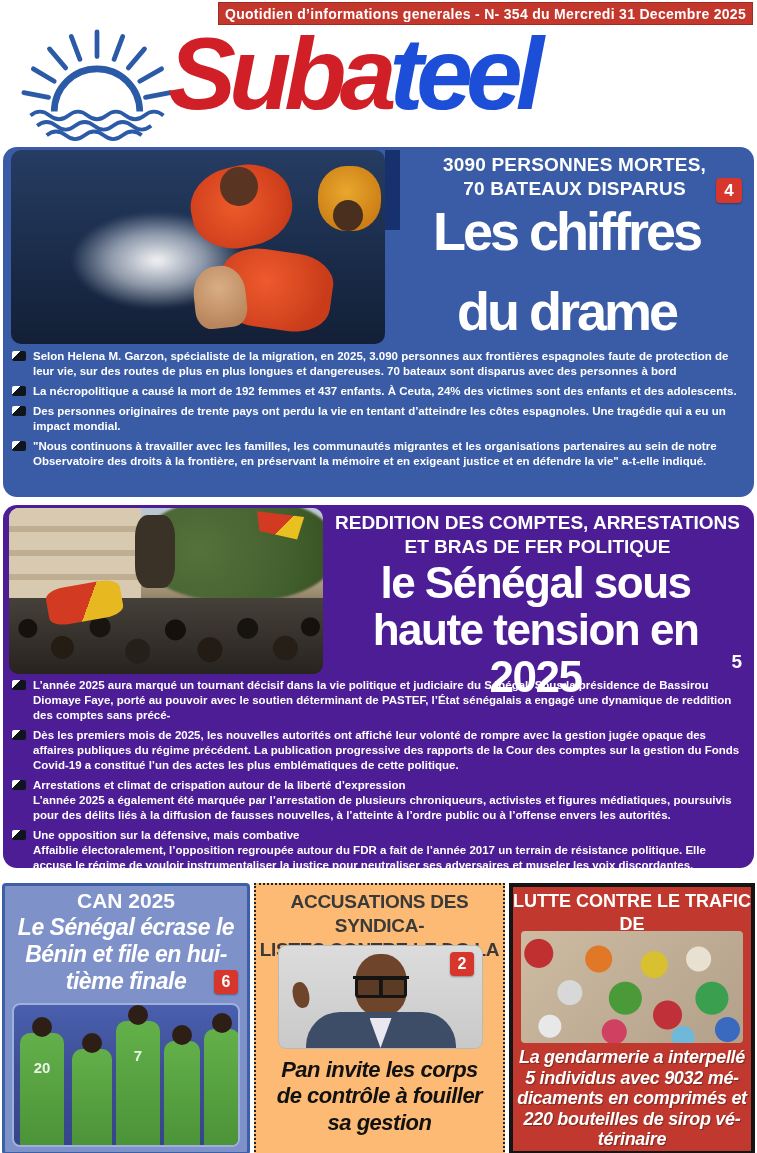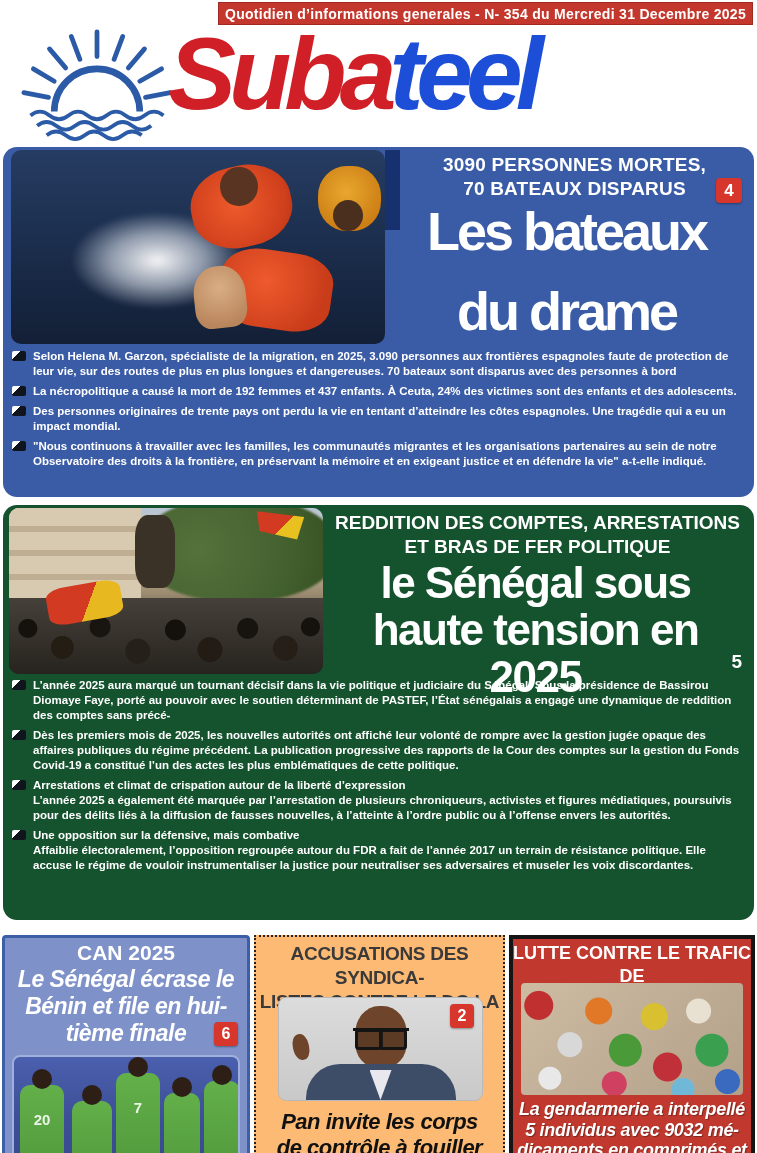--- a/index.html
+++ b/index.html
@@ -51,22 +51,22 @@
   .s1-head { position:absolute; left:380px; right:4px; top:44px; text-align:center;
              font-weight:bold; font-size:54px; line-height:80px; letter-spacing:-3px; }
   .s1-bullets { position:absolute; left:9px; right:8px; top:202px; }
 
   .bullet { display:flex; gap:7px; margin-bottom:5px;
             font-size:11.5px; font-weight:bold; line-height:15px; }
   .bullet-icon { flex:0 0 14px; width:14px; height:10px; margin-top:2px; border-radius:2px;
                  background:linear-gradient(135deg,#ffffff 0 36%,#10151d 36% 100%); }
 
   
-  .story2 { position:relative; margin:2px 3px 0; height:415px;
-            background:#14532d; border-radius:14px; color:#fff; }
+  .story2 { position:relative; margin:2px 3px 0; height:363px;
+            background:#4c1d95; border-radius:14px; color:#fff; }
   .photo2 { position:absolute; left:6px; top:3px; width:314px; height:166px;
             border-radius:10px; overflow:hidden; background:linear-gradient(180deg,#b9c6d6 0%,#cfc0a4 28%,#9a8a70 52%,#43403a 72%,#23201c 100%); }
   .p2-building { position:absolute; left:0; top:0; width:42%; height:68%;
                  background:repeating-linear-gradient(180deg,#d8cab0 0 18px,#bfae92 18px 24px),
                             linear-gradient(#d3c5aa,#d3c5aa); }
   .p2-trees { position:absolute; right:-4%; top:-6%; width:62%; height:62%; border-radius:45%;
               background:radial-gradient(circle at 30% 50%, #55723c, #43602f 60%, #35501f); filter:blur(1px); }
   .p2-statue { position:absolute; left:40%; top:4%; width:13%; height:44%; border-radius:30%;
                background:#3a3226; }
   .p2-crowd { position:absolute; left:0; bottom:0; width:100%; height:46%;
@@ -194,21 +194,21 @@
     <div class="p1-vest3"></div>
     <div class="p1-head2"></div>
   </div>
   <div class="p1-bar"></div>
   <div class="s1-kicker">
     <div>3090 PERSONNES MORTES,</div>
     <div>70 BATEAUX DISPARUS</div>
   </div>
   <div class="badge s1-badge">4</div>
   <div class="s1-head">
-    <div>Les bateaux</div>
+    <div>Les chiffres</div>
     <div>du drame</div>
   </div>
   <div class="s1-bullets">
     <div class="bullet">
       <span class="bullet-icon"></span>
       <span class="pre">Selon Helena M. Garzon, spécialiste de la migration, en 2025, 3.090 personnes aux frontières espagnoles faute de protection de leur vie, sur des routes de plus en plus longues et dangereuses. 70 bateaux sont disparus avec des personnes à bord</span>
     </div>
     <div class="bullet">
       <span class="bullet-icon"></span>
       <span class="pre">La nécropolitique a causé la mort de 192 femmes et 437 enfants. À Ceuta, 24% des victimes sont des enfants et des adolescents.</span>
@@ -310,17 +310,17 @@
 sa gestion</div>
   </div>
 
   <div class="col col-meds">
     <div class="meds-kicker pre">LUTTE CONTRE LE TRAFIC DE
 FAUX MÉDICAMENTS À NIORO</div>
     <div class="photo5"></div>
     <div class="meds-body pre">La gendarmerie a interpellé
 5 individus avec 9032 mé-
 dicaments en comprimés et
-159 bouteilles de sirop vé-
+220 bouteilles de sirop vé-
 térinaire</div>
   </div>
 
 </div>
 
 </body></html>

